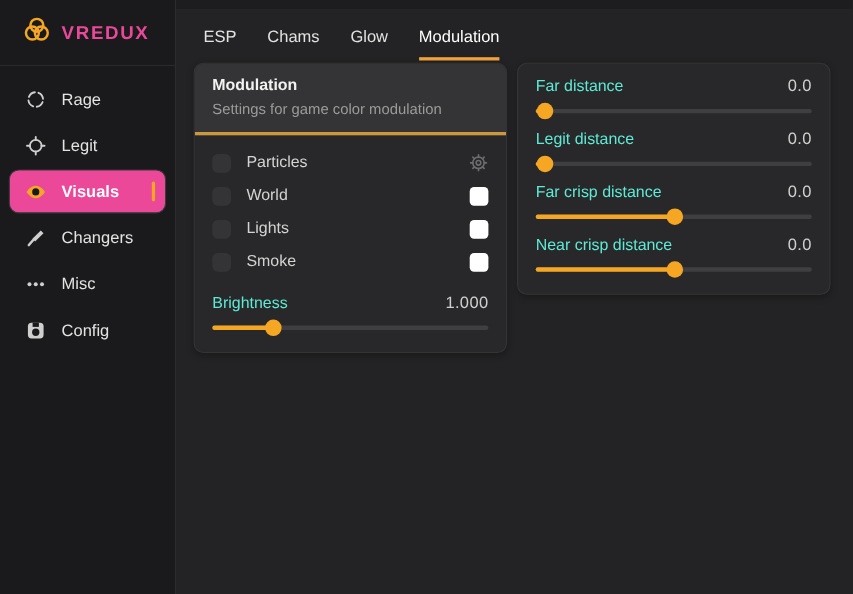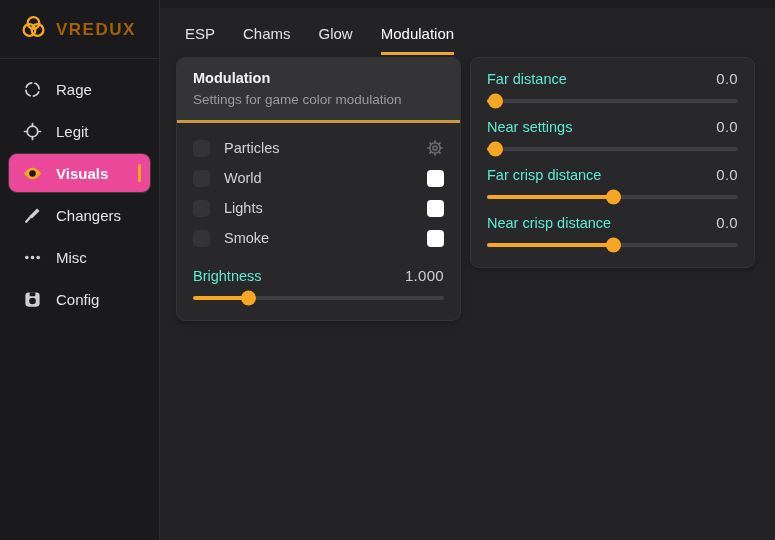--- a/index.html
+++ b/index.html
@@ -5,21 +5,21 @@
   * { margin:0; padding:0; box-sizing:border-box; }
   html,body { width:775px; height:540px; background:#232325; overflow:hidden;
     font-family:"Liberation Sans", sans-serif; -webkit-font-smoothing:antialiased; }
   .app { display:flex; width:775px; height:540px; }
 
   
   .sidebar { width:160px; height:540px; background:#1a1a1c; border-right:1px solid #2c2c2e;
     flex-shrink:0; display:flex; flex-direction:column; }
   .logo-row { display:flex; align-items:center; gap:9px; padding:14px 0 13px 20px;
     border-bottom:1px solid #2a2a2c; }
-  .logo-text { color:#a16207; font-size:17px; font-weight:700; letter-spacing:1.5px; }
+  .logo-text { color:#ec4899; font-size:17px; font-weight:700; letter-spacing:1.5px; }
   .nav { padding:10px 8px; display:flex; flex-direction:column; gap:2px; }
   .nav-item { display:flex; align-items:center; height:40px; padding:0 10px 0 12px;
     border-radius:9px; border:1px solid transparent; cursor:pointer; position:relative; }
   .nav-item .ico { width:22px; display:flex; justify-content:center; align-items:center; }
   .nav-item .lbl { color:#e3e3e3; font-size:15px; margin-left:13px; }
   .nav-item.active { background:#ec4899; border-color:#3a3a3c; }
   .nav-item.active .lbl { color:#ffffff; font-weight:700; }
   .active-bar { position:absolute; right:9px; top:50%; transform:translateY(-50%);
     width:3px; height:18px; border-radius:2px; background:#F5A623; }
 
@@ -232,21 +232,21 @@
               <span class="slider-val">0.0</span>
             </div>
             <div class="track">
               <span class="fill" style="width: 3%;"></span>
               <span class="thumb" style="left: calc(3% - 7px);"></span>
             </div>
           </div>
 
           <div class="slider-group blur-group">
             <div class="slider-head">
-              <span class="slider-lbl">Near settings</span>
+              <span class="slider-lbl">Legit distance</span>
               <span class="slider-val">0.0</span>
             </div>
             <div class="track">
               <span class="fill" style="width: 3%;"></span>
               <span class="thumb" style="left: calc(3% - 7px);"></span>
             </div>
           </div>
 
           <div class="slider-group blur-group">
             <div class="slider-head">

